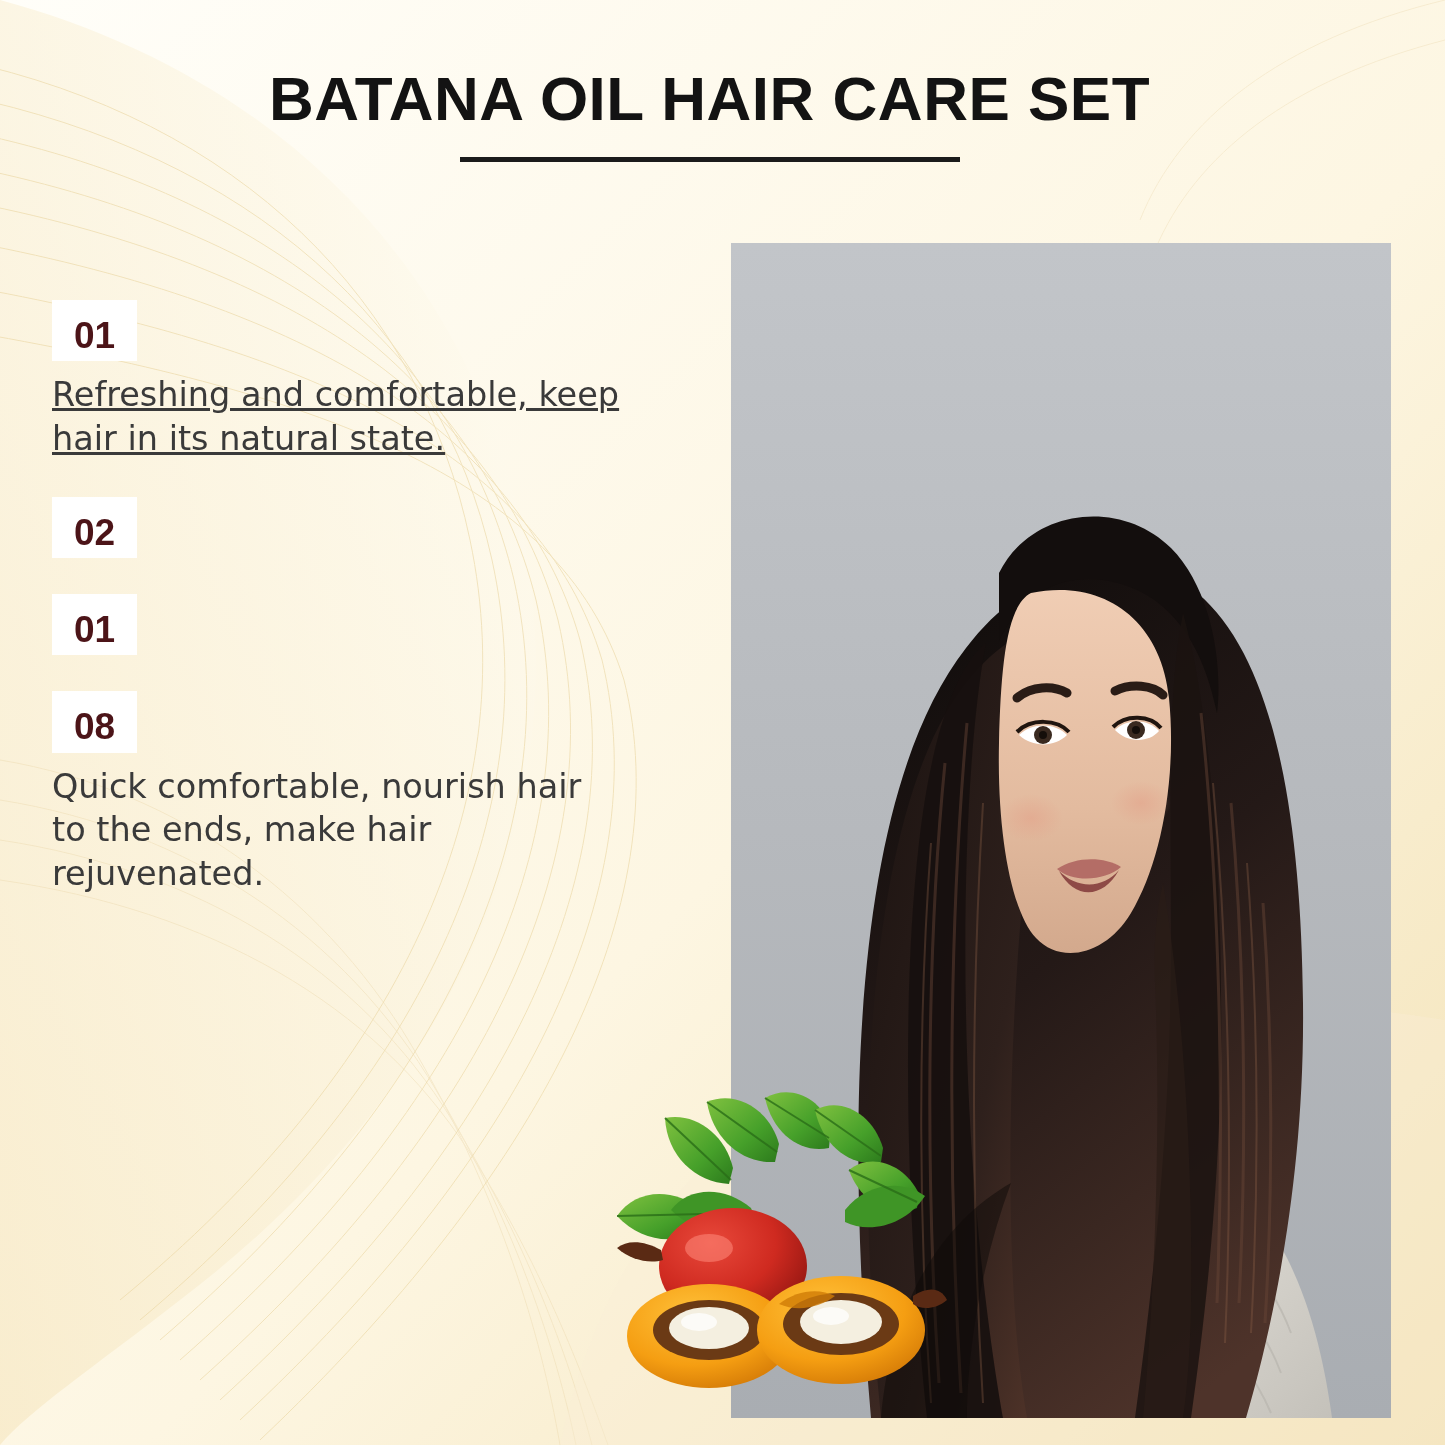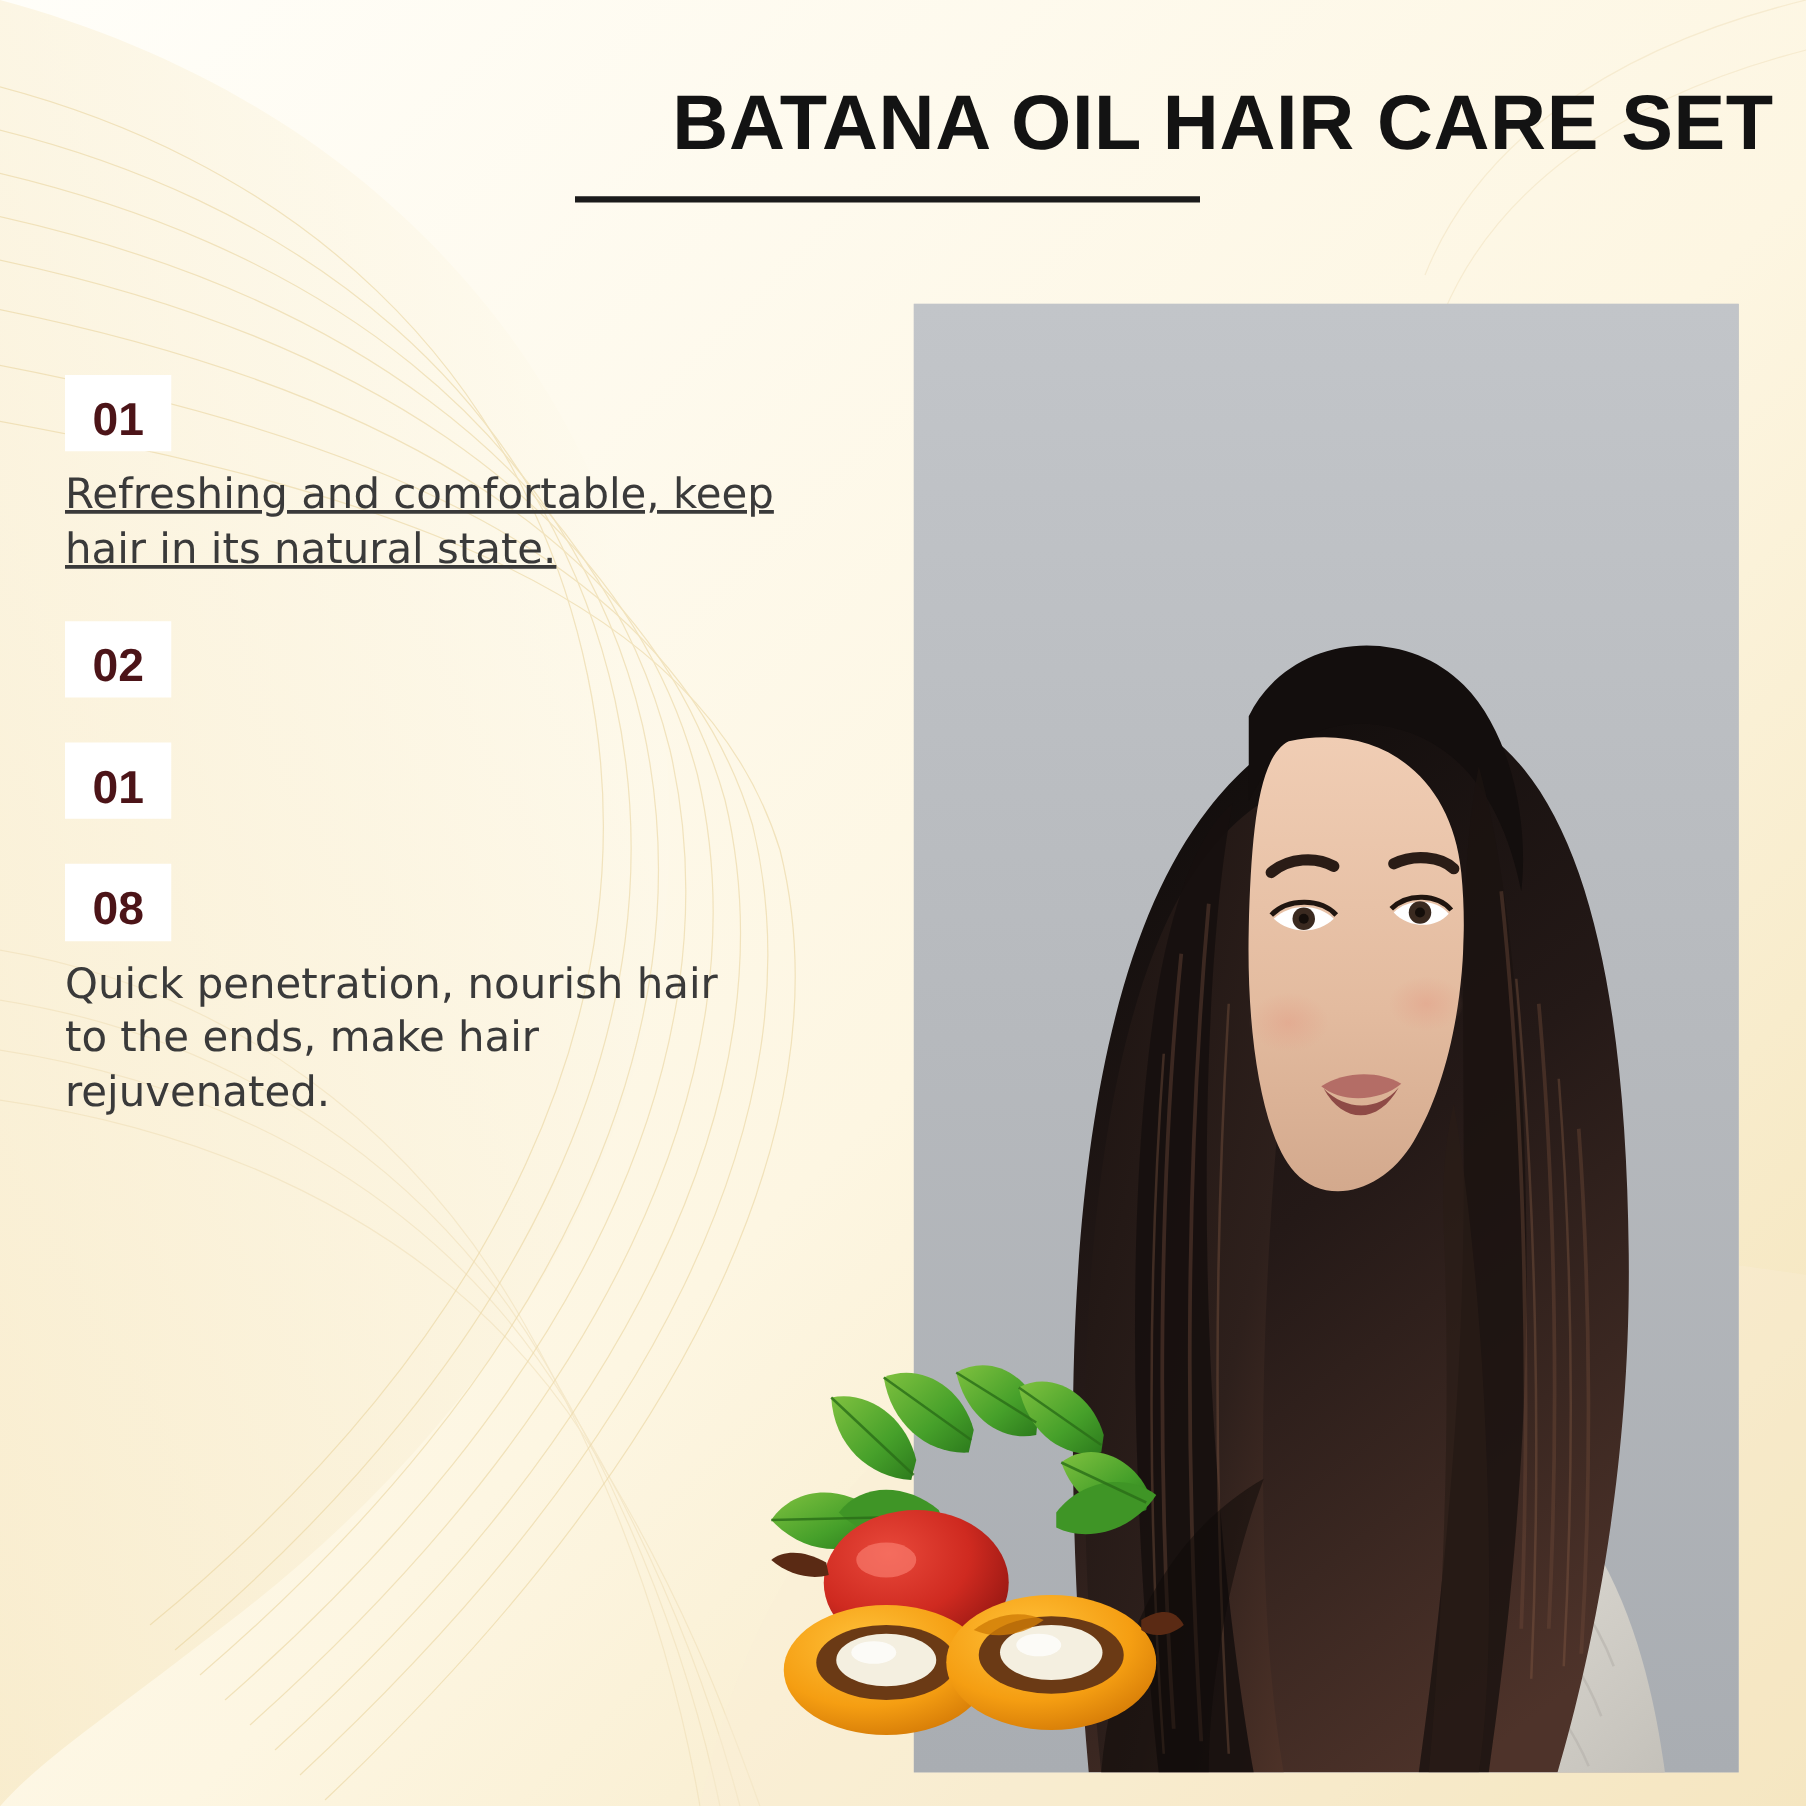--- a/index.html
+++ b/index.html
@@ -27,21 +27,21 @@
     position: absolute;
     inset: 0;
     pointer-events: none;
   }
 
   .title-wrap {
     position: absolute;
     top: 66px;
     left: 0;
     width: 1419px;
-    text-align: right;
+    text-align: center;
   }
   .title {
     font-family: "Liberation Sans", sans-serif;
     font-size: 62px;
     font-weight: bold;
     letter-spacing: 0.5px;
     color: #131313;
     line-height: 1.05;
     white-space: nowrap;
   }
@@ -164,21 +164,21 @@
     <div class="feature f2">
       <div class="feature-num">02</div>
     </div>
 
     <div class="feature f3">
       <div class="feature-num">01</div>
     </div>
 
     <div class="feature f4">
       <div class="feature-num">08</div>
-      <div class="feature-text">Quick penetration, nourish hair to the ends, make hair rejuvenated.</div>
+      <div class="feature-text">Quick comfortable, nourish hair to the ends, make hair rejuvenated.</div>
     </div>
 
   </div>
 
   <div class="photo">
     <svg class="photo-inner" viewBox="0 0 660 1175" preserveAspectRatio="xMidYMid slice">
       <defs>
         <linearGradient id="bgGrey" x1="0" y1="0" x2="0" y2="1">
           <stop offset="0%" stop-color="#c2c5c9"></stop>
           <stop offset="50%" stop-color="#b6b9bd"></stop>

